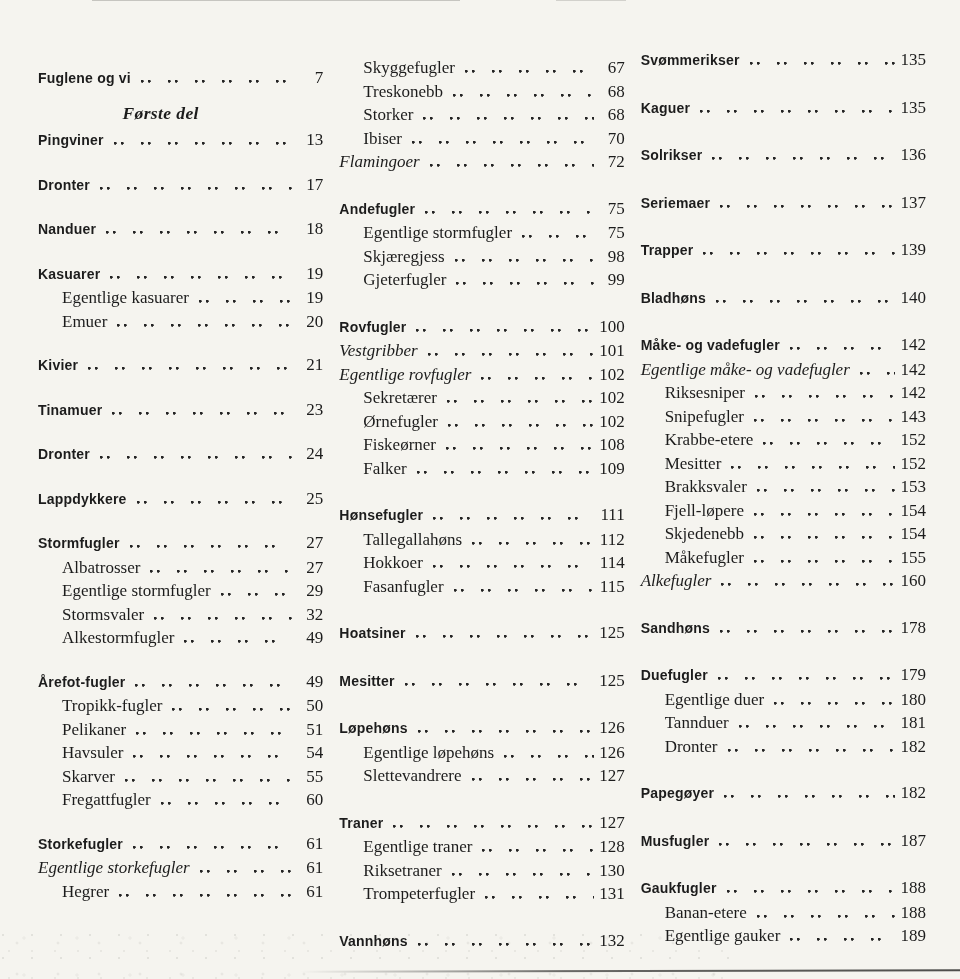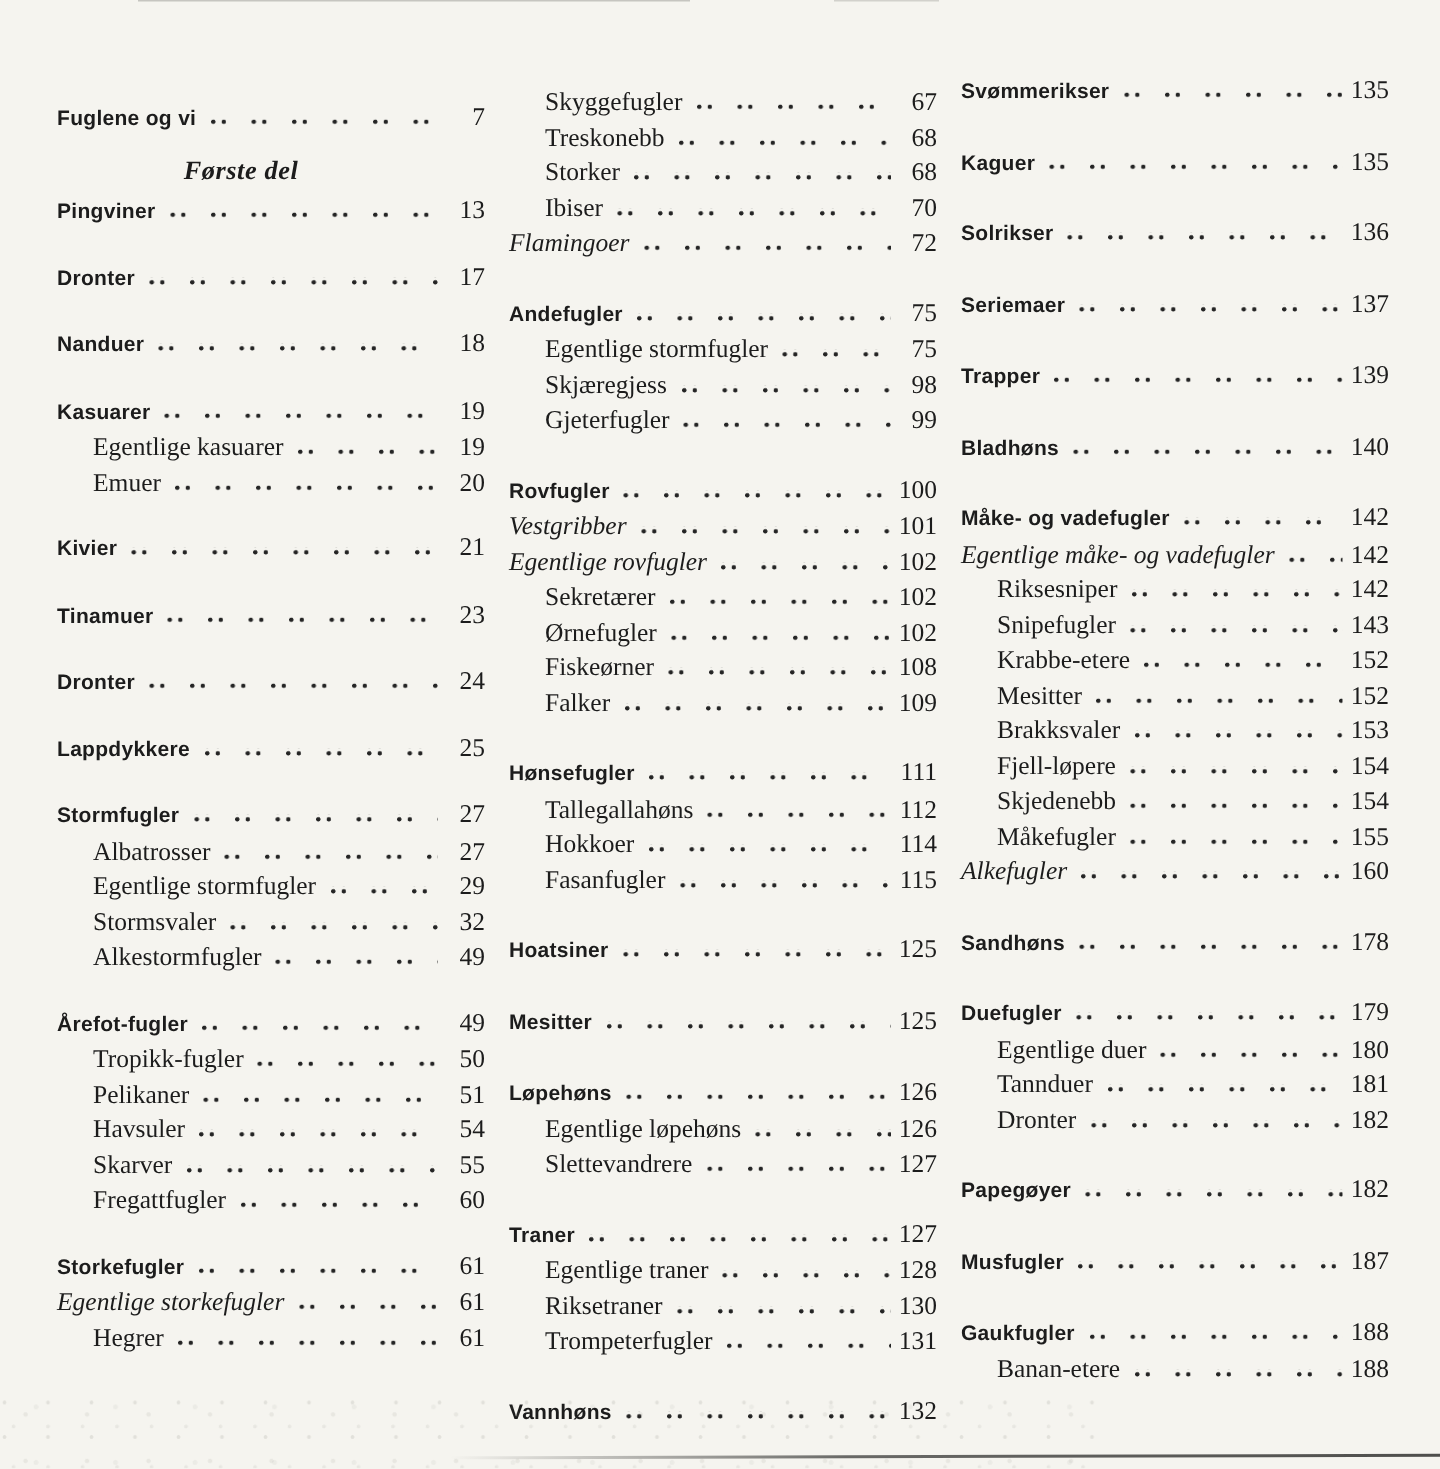--- a/index.html
+++ b/index.html
@@ -571,18 +571,23 @@
         <div class="entry main">
           <span class="label">Gaukfugler</span>
           <span class="leader"></span>
           <span class="page-num">188</span>
         </div>
         <div class="entry sub">
           <span class="label">Banan-etere</span>
           <span class="leader"></span>
           <span class="page-num">188</span>
         </div>
+        <div class="entry sub">
+          <span class="label">Egentlige gauker</span>
+          <span class="leader"></span>
+          <span class="page-num">189</span>
+        </div>
       </div>
     </div>
 </div>
 
 <div class="artifact-noise"></div>
 <div class="artifact-bottom-line"></div>
 
 </body></html>

